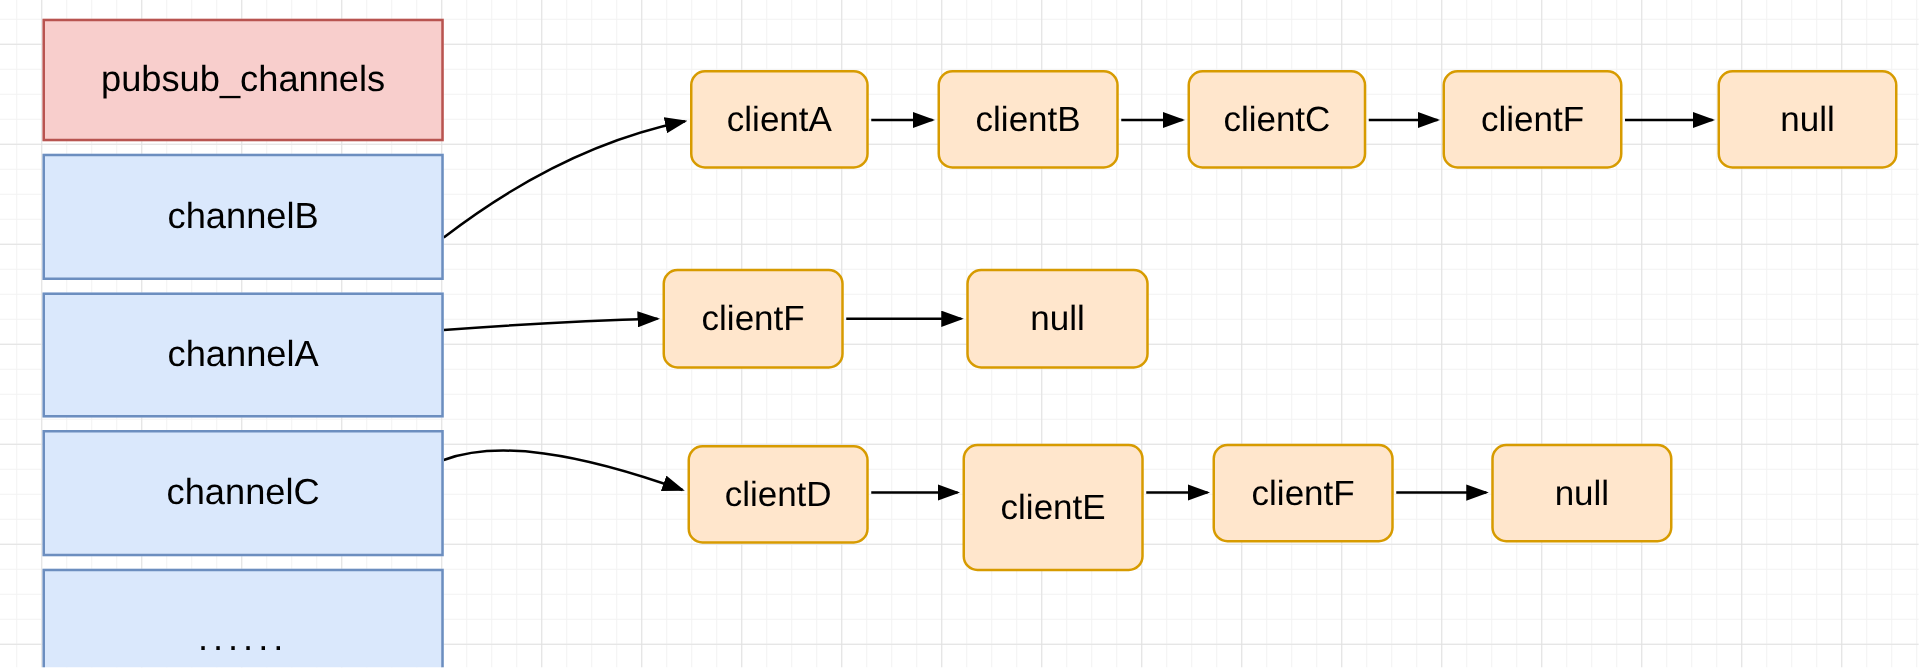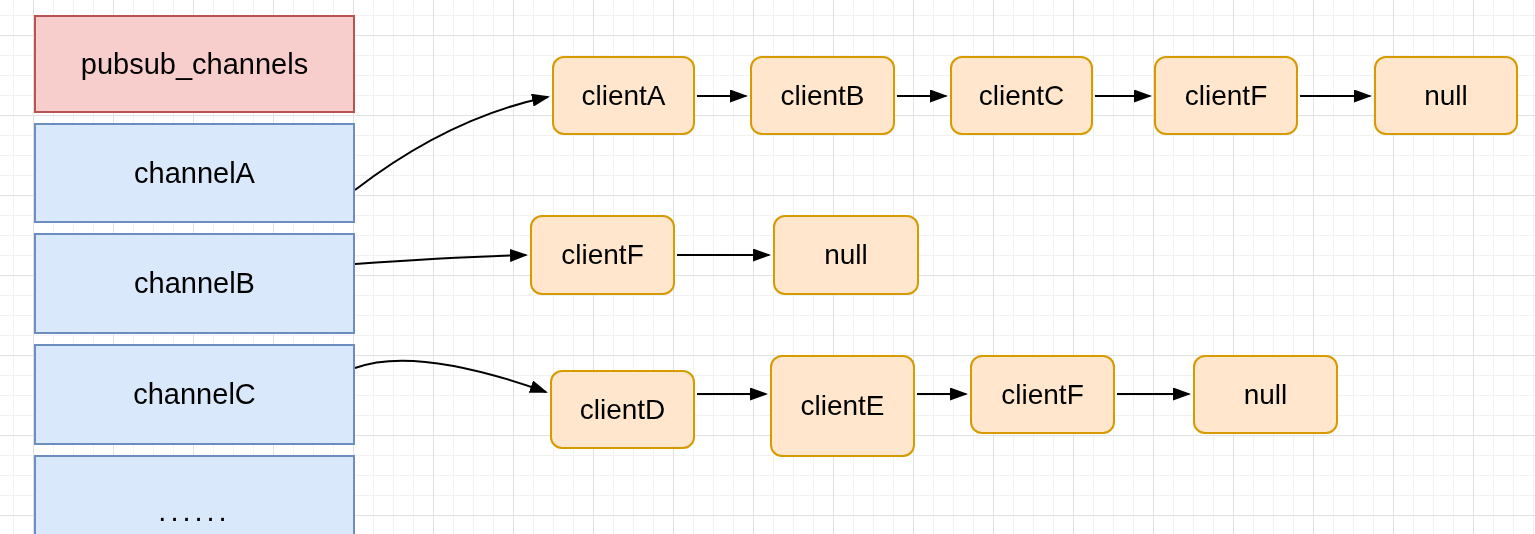--- a/index.html
+++ b/index.html
@@ -108,33 +108,33 @@
 
     <path class="edge" d="M677,255 L769,255" marker-end="url(#ah)"></path>
 
     <path class="edge" d="M697,394 L766,394" marker-end="url(#ah)"></path>
     <path class="edge" d="M917,394 L966,394" marker-end="url(#ah)"></path>
     <path class="edge" d="M1117,394 L1189,394" marker-end="url(#ah)"></path>
   </svg>
 
   <div class="ptable">
     <div class="cell thead">pubsub_channels</div>
+    <div class="cell trow" style="height:101px">channelB</div>
     <div class="cell trow" style="height:100px">channelA</div>
-    <div class="cell trow" style="height:101px">channelB</div>
     <div class="cell trow" style="height:101px">channelC</div>
     <div class="cell trow dots" style="height:98px">......</div>
   </div>
 
   <div class="node" style="left:552px; top:56px;  width:143px; height:79px">clientA</div>
   <div class="node" style="left:750px; top:56px;  width:145px; height:79px">clientB</div>
   <div class="node" style="left:950px; top:56px;  width:143px; height:79px">clientC</div>
   <div class="node" style="left:1154px; top:56px; width:144px; height:79px">clientF</div>
   <div class="node" style="left:1374px; top:56px; width:144px; height:79px">null</div>
 
   <div class="node" style="left:530px; top:215px; width:145px; height:80px">clientF</div>
   <div class="node" style="left:773px; top:215px; width:146px; height:80px">null</div>
 
-  <div class="node" style="left:550px; top:370px; width:145px; height:79px">clientD</div>
+  <div class="node" style="left:550px; top:356px; width:145px; height:79px">clientD</div>
   <div class="node" style="left:770px; top:355px; width:145px; height:102px">clientE</div>
   <div class="node" style="left:970px; top:355px; width:145px; height:79px">clientF</div>
   <div class="node" style="left:1193px; top:355px; width:145px; height:79px">null</div>
 
 </div>
 
 </body></html>

